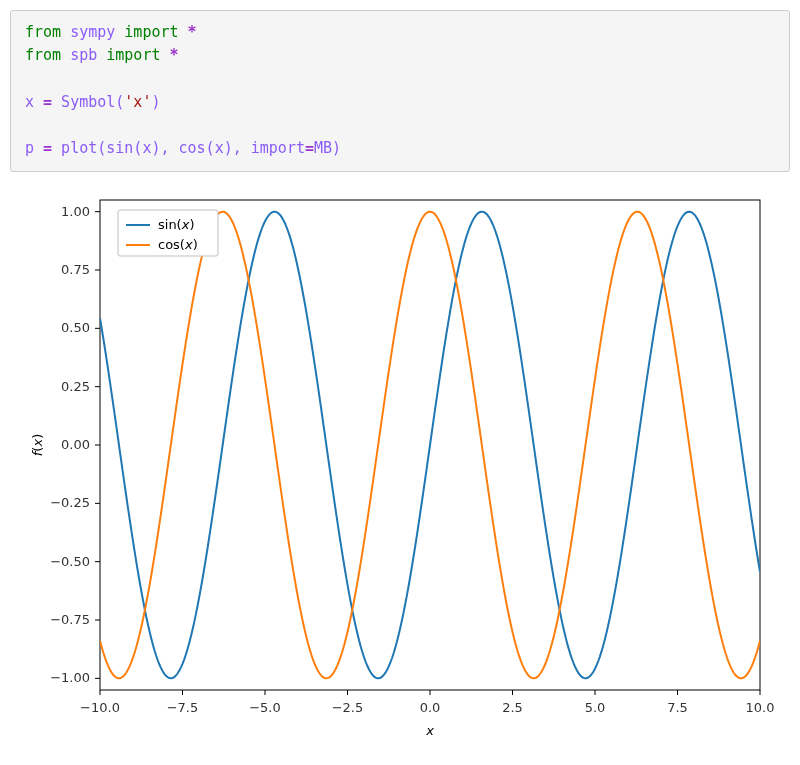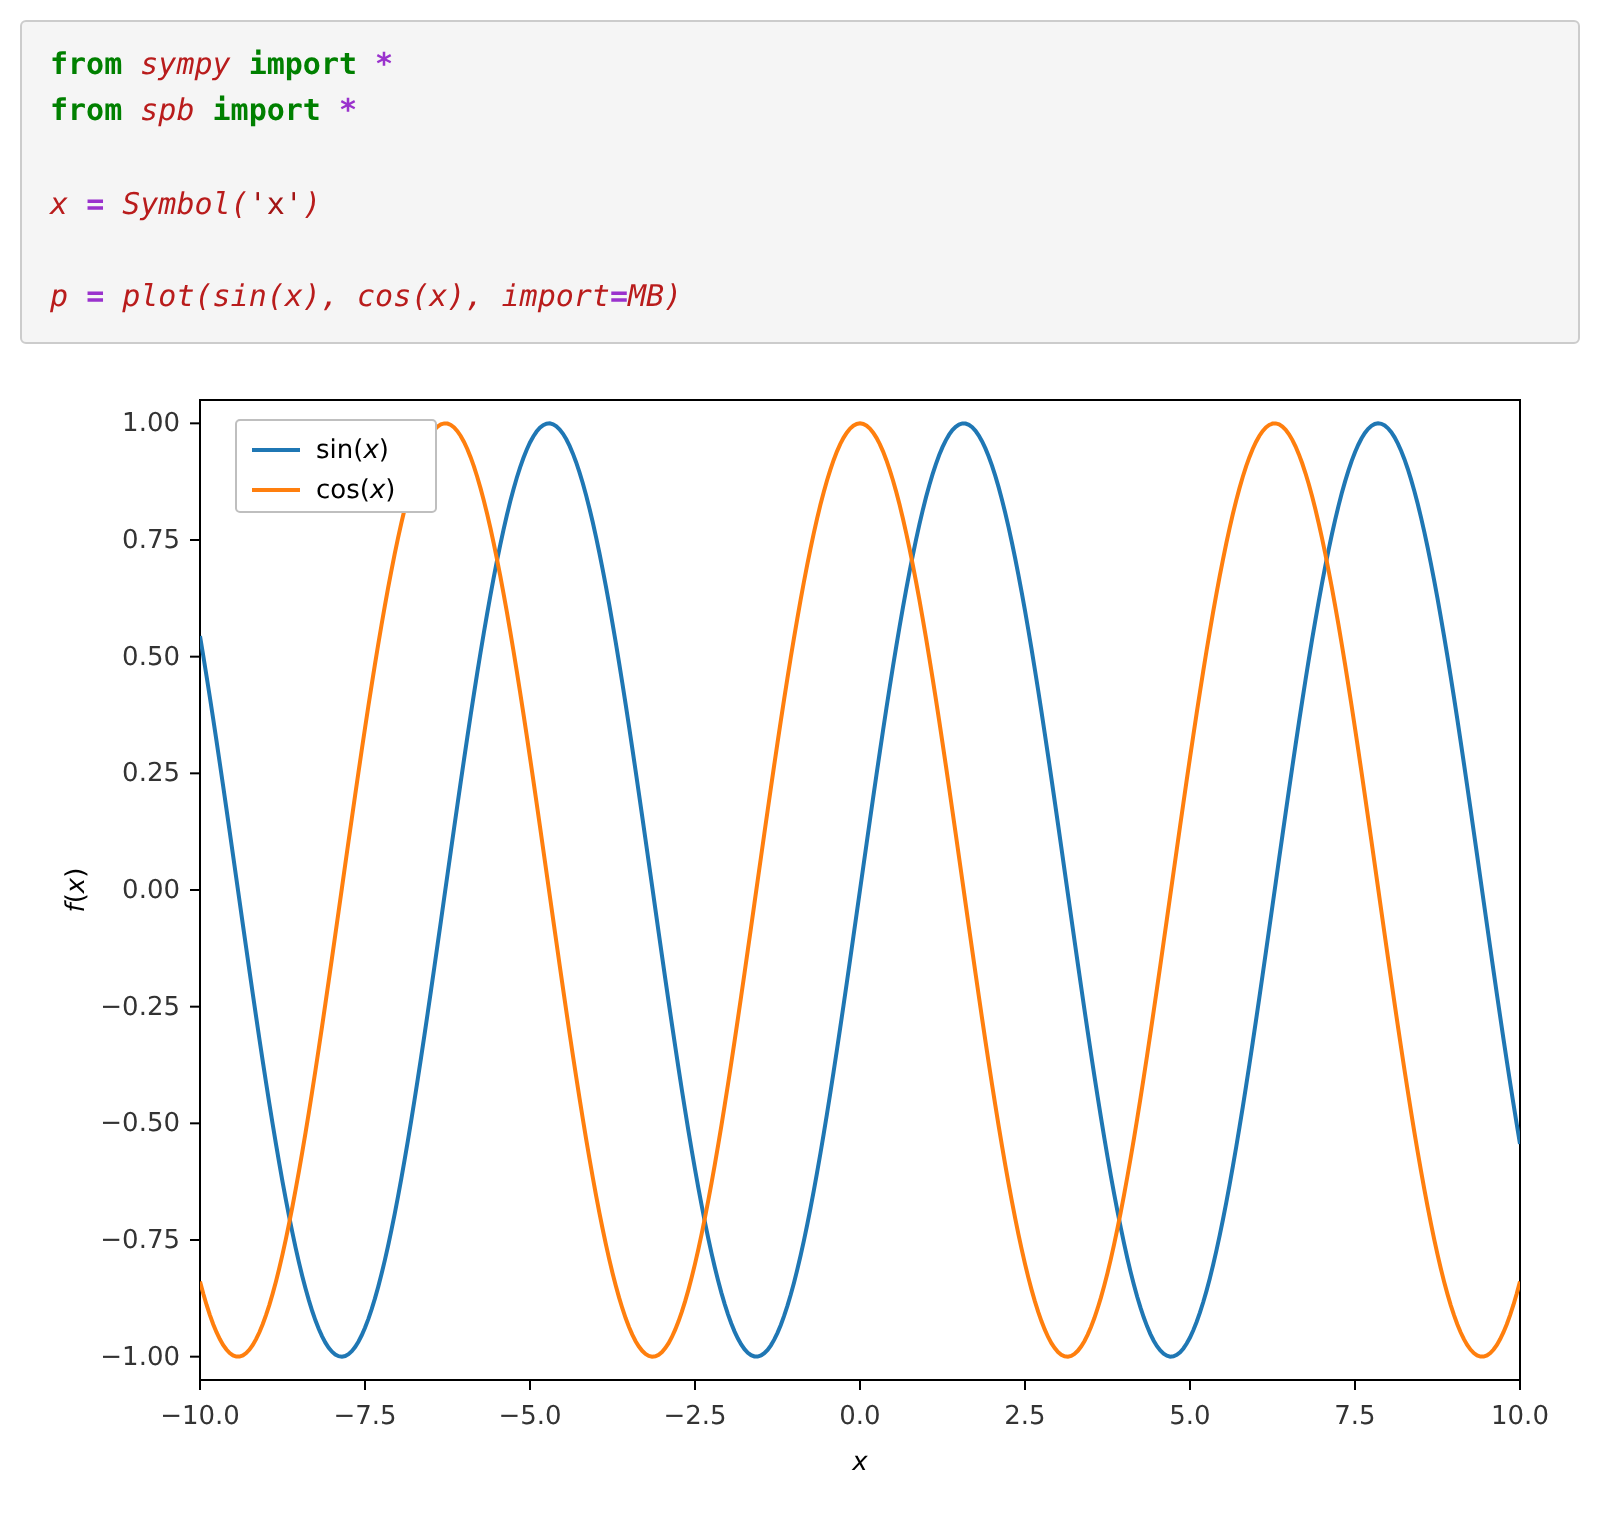--- a/index.html
+++ b/index.html
@@ -14,24 +14,24 @@
     background: #f5f5f5;
     border: 1px solid #ccc;
     border-radius: 3px;
     padding: 10px 14px;
     font-size: 15px;
     line-height: 1.55;
     white-space: pre;
     font-family: "DejaVu Sans Mono", "Menlo", "Consolas", monospace;
     color: #000;
   }
-  .kw { color: #008000; font-weight: bold; }
+  .kw { color: #008000; font-weight: normal; }
   .op { color: #9a32cd; font-weight: bold; }
   .str { color: #a31515; }
-  .plain { color: #b91c1c; font-style: italic; }
+  .plain { color: #8b5cf6; }
   .chart-wrap {
     margin-top: 18px;
     width: 760px;
     margin-left: 10px;
   }
   svg { display: block; }
   .axis-label {
     font-family: "DejaVu Sans", Arial, sans-serif;
     font-size: 13px;
     fill: #000;

